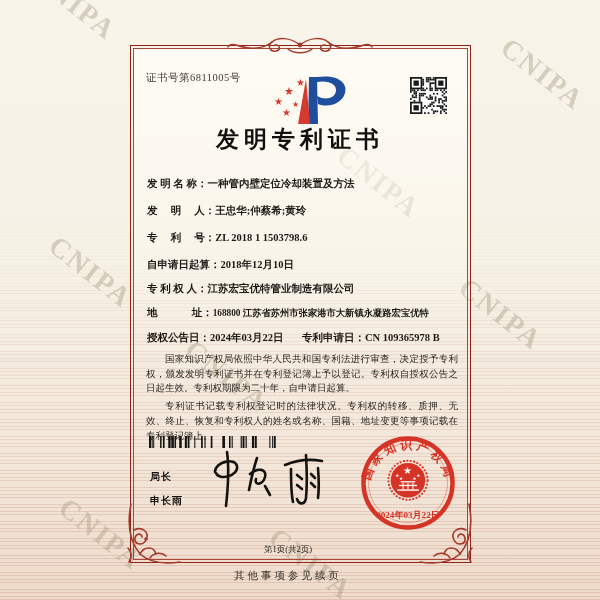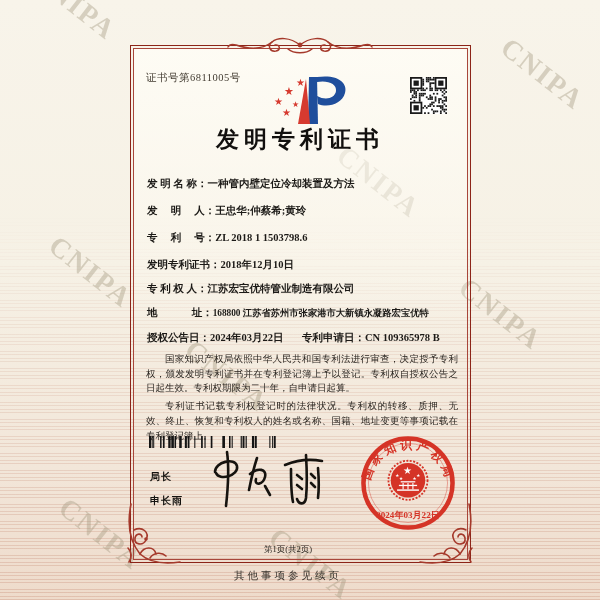--- a/index.html
+++ b/index.html
@@ -258,21 +258,21 @@
 <div class="abs field" style="top:177px">
   <span class="lab">发 明 名 称：</span><span class="val">一种管内壁定位冷却装置及方法</span>
 </div>
 <div class="abs field" style="top:204px">
   <span class="lab">发　 明　 人：</span><span class="val">王忠华;仲蔡希;黄玲</span>
 </div>
 <div class="abs field" style="top:231px">
   <span class="lab">专　 利　 号：</span><span class="val">ZL 2018 1 1503798.6</span>
 </div>
 <div class="abs field" style="top:258px">
-  <span class="lab">发明专利证书：</span><span class="val">2018年12月10日</span>
+  <span class="lab">自申请日起算：</span><span class="val">2018年12月10日</span>
 </div>
 <div class="abs field" style="top:282px">
   <span class="lab">专 利 权 人：</span><span class="val">江苏宏宝优特管业制造有限公司</span>
 </div>
 <div class="abs field" style="top:306px">
   <span class="lab">地　　　 址：</span><span class="val val-small">168800 江苏省苏州市张家港市大新镇永凝路宏宝优特</span>
 </div>
 <div class="abs field" style="top:331px">
   <span class="lab">授权公告日：</span><span class="val">2024年03月22日</span>
 </div>

